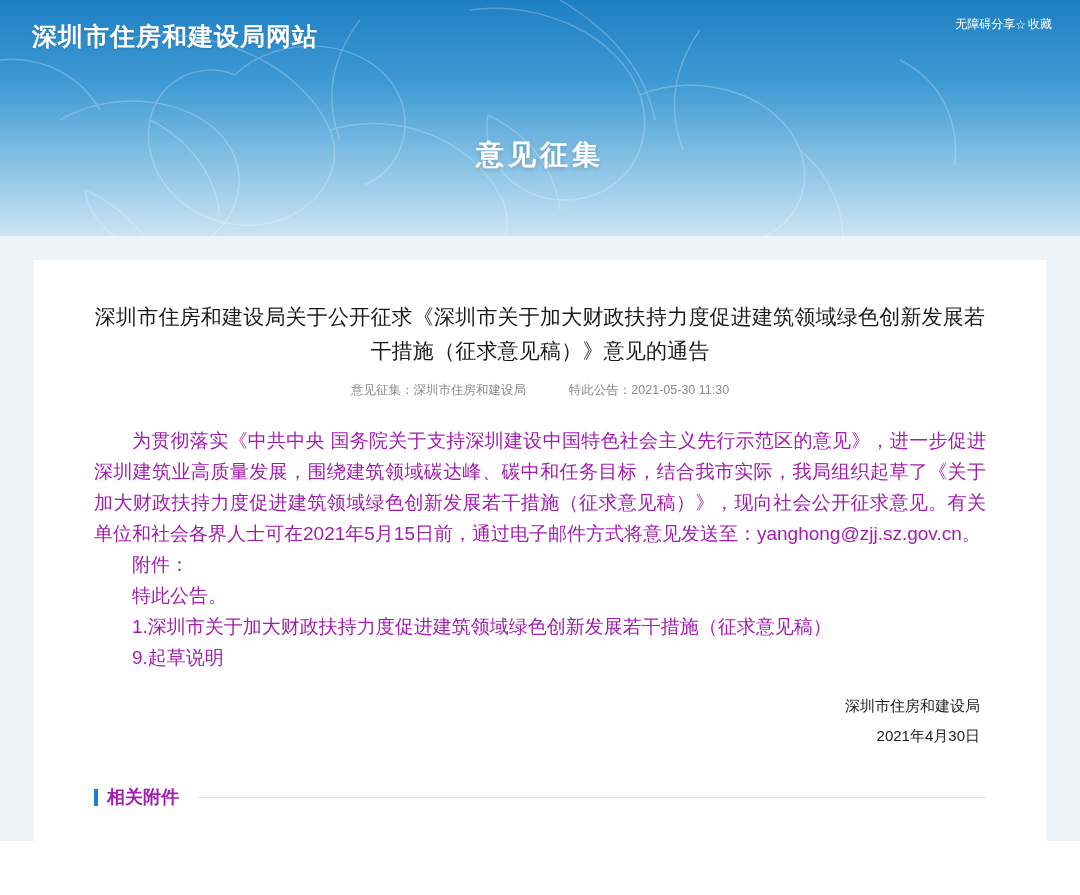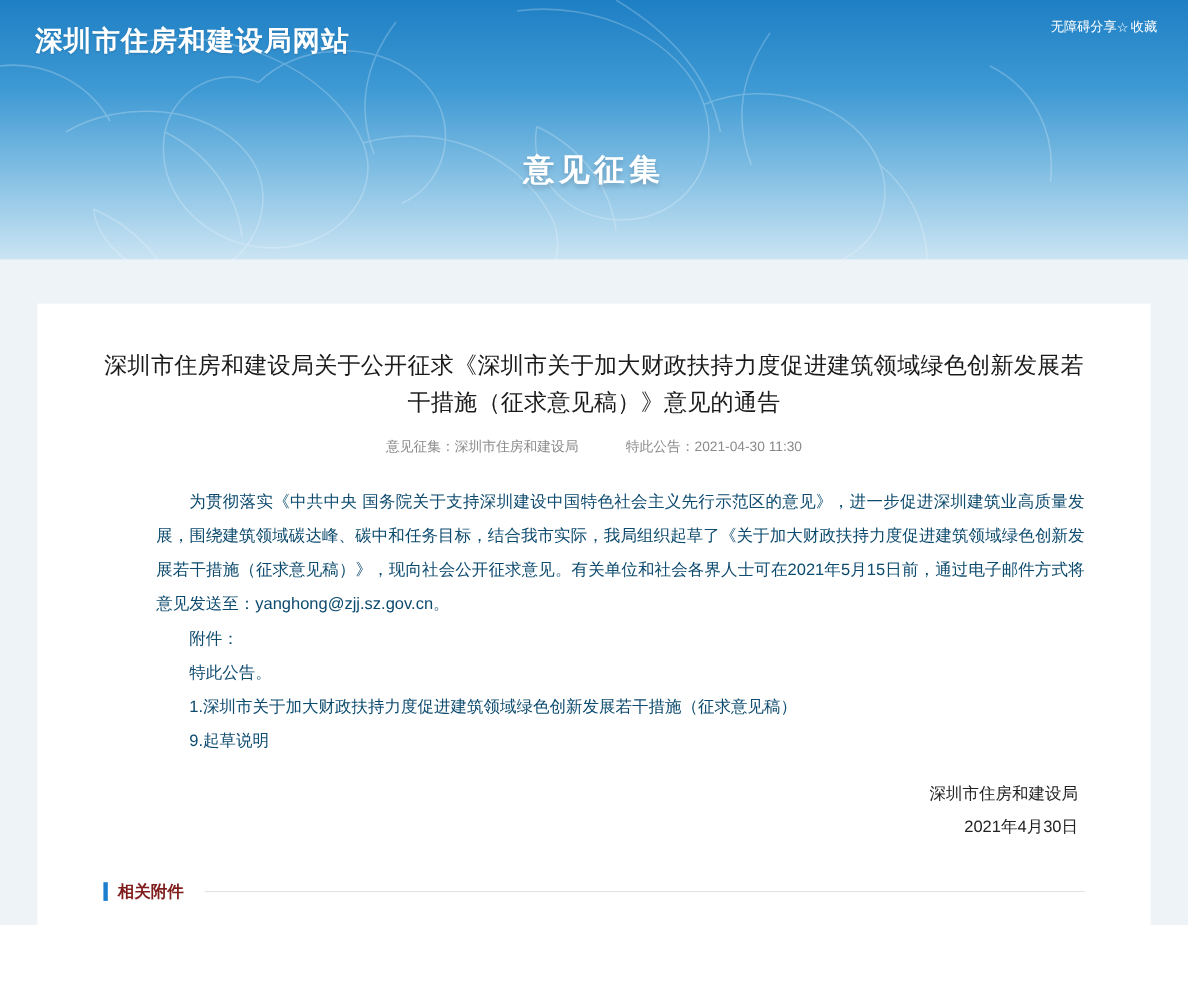--- a/index.html
+++ b/index.html
@@ -60,21 +60,21 @@
     font-weight: bold;
     letter-spacing: 4px;
     text-shadow: 0 2px 5px rgba(0,0,0,0.18);
   }
 
   
   .page-bg {
     width: 1080px;
     height: 605px;
     background: #eef3f8;
-    padding-top: 40px;
+    padding-top: 24px;
   }
   .card {
     width: 1012px;
     margin: 0 auto;
     background: #ffffff;
     min-height: 565px;
     padding: 40px 60px 0 60px;
   }
 
   .doc-title {
@@ -89,25 +89,24 @@
     text-align: center;
     margin-top: 14px;
     font-size: 12.5px;
     color: #8a8a8a;
   }
   .doc-meta .meta-item { display: inline-block; }
   .doc-meta .meta-gap { display: inline-block; width: 36px; }
 
   .doc-body {
     margin-top: 26px;
-    font-size: 15px;
+    font-size: 19px;
     line-height: 31px;
-    color: #0c4a6e;
+    color: #a21caf;
     text-align: justify;
-    margin-left: 48px;
   }
   .doc-body p { text-indent: 2em; }
   .doc-body p.noindent { text-indent: 2em; }
 
   .signature {
     margin-top: 18px;
     text-align: right;
     font-size: 15px;
     line-height: 30px;
     color: #222222;
@@ -122,23 +121,23 @@
     gap: 9px;
     position: relative;
   }
   .attach-bar {
     width: 4px;
     height: 17px;
     background: #1b7fd0;
     display: inline-block;
   }
   .attach-title {
-    font-size: 15px;
+    font-size: 18px;
     font-weight: bold;
-    color: #7f1d1d;
+    color: #a21caf;
     white-space: nowrap;
   }
   .attach-rule {
     flex: 1;
     height: 1px;
     background: #e2e2e2;
     margin-left: 10px;
   }
   .attach-list { margin-top: 18px; }
   .attach-row {
@@ -192,21 +191,21 @@
 </div>
 
 <div class="page-bg">
   <div class="card">
 
     <h1 class="doc-title">深圳市住房和建设局关于公开征求《深圳市关于加大财政扶持力度促进建筑领域绿色创新发展若干措施（征求意见稿）》意见的通告</h1>
 
     <div class="doc-meta">
       <span class="meta-item">意见征集：</span><span class="meta-item">深圳市住房和建设局</span>
       <span class="meta-gap"></span>
-      <span class="meta-item">特此公告：</span><span class="meta-item">2021-04-30 11:30</span>
+      <span class="meta-item">特此公告：</span><span class="meta-item">2021-05-30 11:30</span>
     </div>
 
     <div class="doc-body">
       <p>为贯彻落实《中共中央 国务院关于支持深圳建设中国特色社会主义先行示范区的意见》，进一步促进深圳建筑业高质量发展，围绕建筑领域碳达峰、碳中和任务目标，结合我市实际，我局组织起草了《关于加大财政扶持力度促进建筑领域绿色创新发展若干措施（征求意见稿）》，现向社会公开征求意见。有关单位和社会各界人士可在2021年5月15日前，通过电子邮件方式将意见发送至：yanghong@zjj.sz.gov.cn。</p>
       <p class="noindent">附件：</p>
       <p class="noindent">特此公告。</p>
       <p class="noindent">1.深圳市关于加大财政扶持力度促进建筑领域绿色创新发展若干措施（征求意见稿）</p>
       <p class="noindent">9.起草说明</p>
     </div>
 

